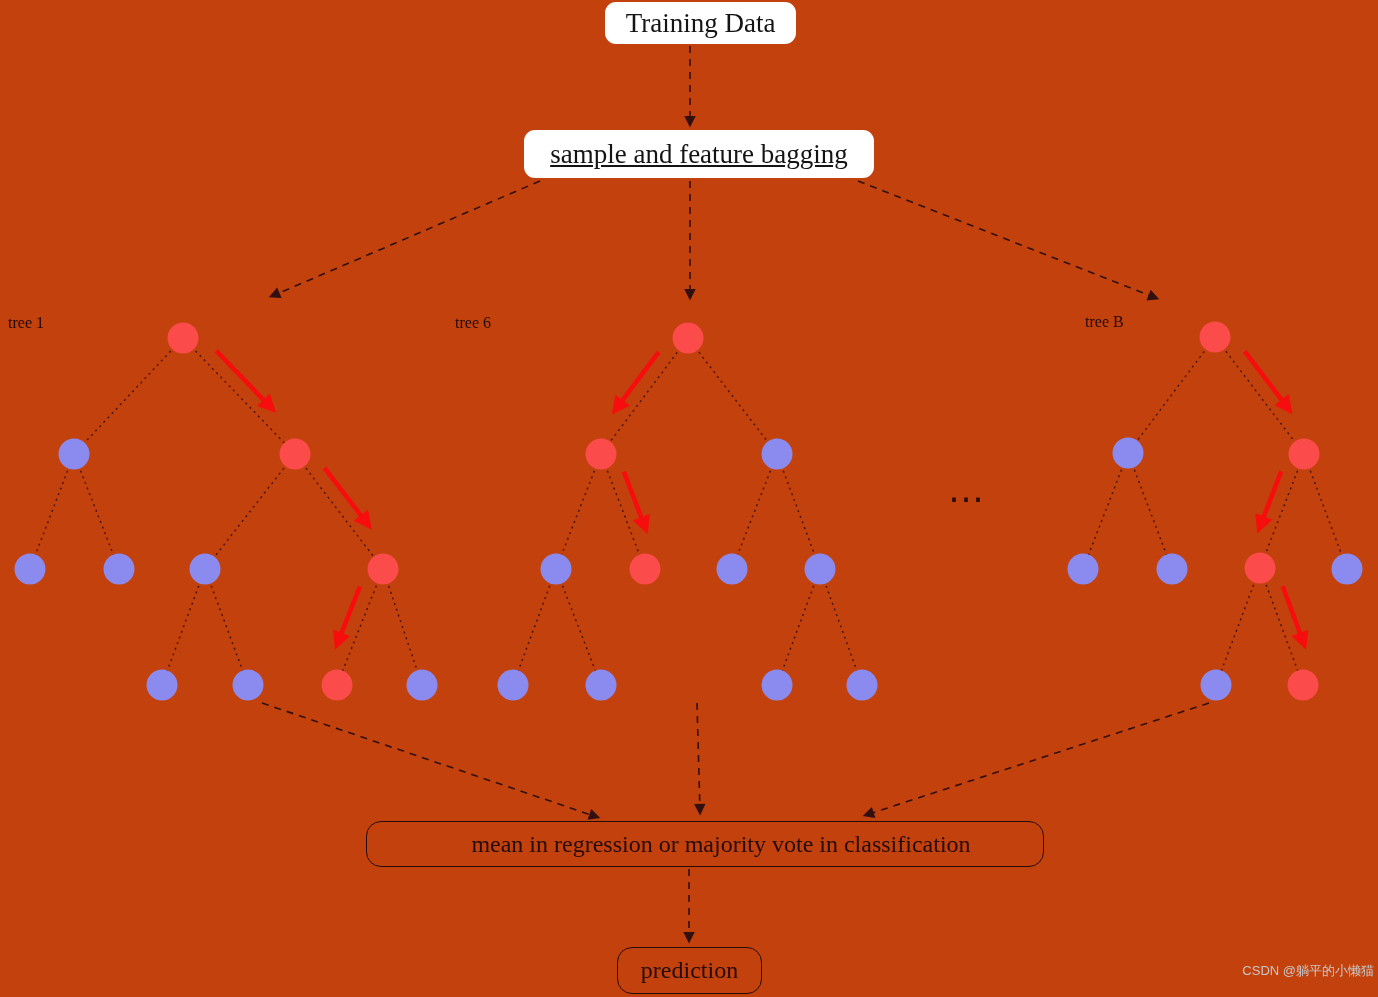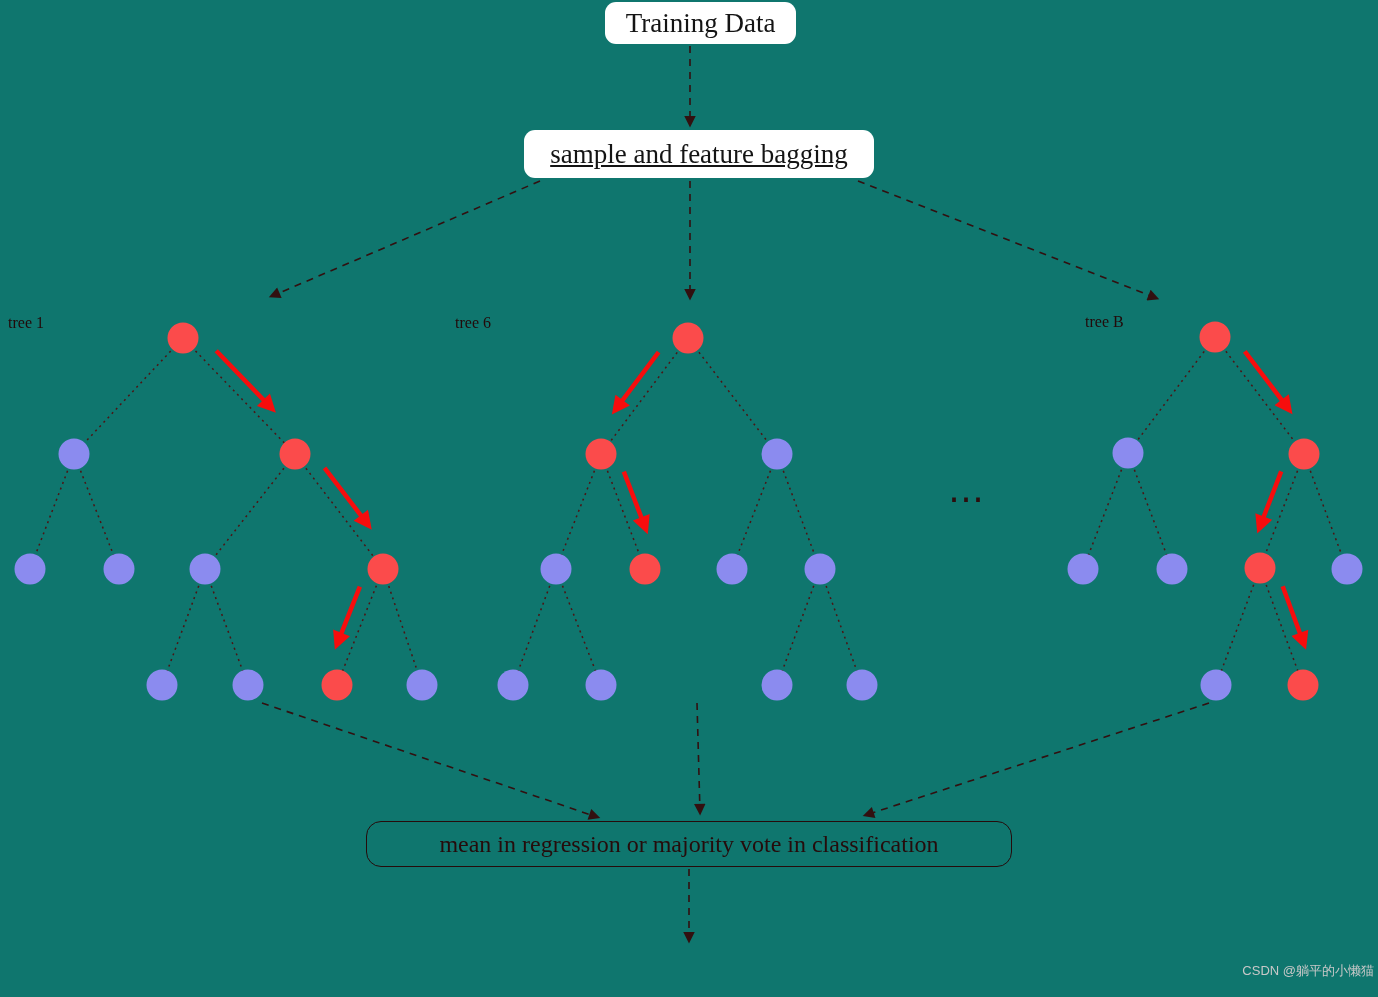--- a/index.html
+++ b/index.html
@@ -1,16 +1,16 @@
 <!DOCTYPE html>
 <html><head>
 <meta charset="utf-8">
 <style>
   html,body{margin:0;padding:0;background:#000;}
-  #stage{position:relative;width:1378px;height:997px;background:#0f766e;overflow:hidden;
+  #stage{position:relative;width:1378px;height:997px;background:#c2410c;overflow:hidden;
          font-family:"Liberation Serif",serif;}
   #diagram-svg{position:absolute;left:0;top:0;}
   .white-box{position:absolute;background:#ffffff;border-radius:11px;color:#141414;
              display:flex;align-items:center;justify-content:center;font-size:27px;
              font-family:"Liberation Serif",serif;white-space:nowrap;}
   .faint-label{position:absolute;color:#230a0a;font-size:16px;white-space:nowrap;
                font-family:"Liberation Serif",serif;}
   .faint-box{position:absolute;border:1.5px solid #260b0b;border-radius:15px;color:#260b0b;
              display:flex;align-items:center;justify-content:center;font-size:24px;
              font-family:"Liberation Serif",serif;white-space:nowrap;background:transparent;}
@@ -117,20 +117,23 @@
   <div class="white-box" style="left:524px;top:130px;width:350px;height:48px;text-decoration:underline;">
     <span>sample and feature bagging</span>
   </div>
 
   <div class="faint-label" style="left:8px;top:314px;">tree 1</div>
   <div class="faint-label" style="left:455px;top:314px;">tree 6</div>
   <div class="faint-label" style="left:1085px;top:313px;">tree B</div>
 
   <div class="ellipsis" style="left:948px;top:478px;">⋯</div>
 
-  <div class="faint-box" style="left:366px;top:821px;width:644px;height:44px;">
+  <div class="faint-box" style="left:366px;top:821px;width:644px;height:44px;padding-left:32px;">
     <span>mean in regression or majority vote in classification</span>
   </div>
 
+  <div class="faint-box" style="left:617px;top:947px;width:143px;height:45px;">
+    <span>prediction</span>
+  </div>
 
   <div class="watermark" style="right:4px;top:962px;">CSDN @躺平的小懒猫</div>
 
 </div>
 
 </body></html>

